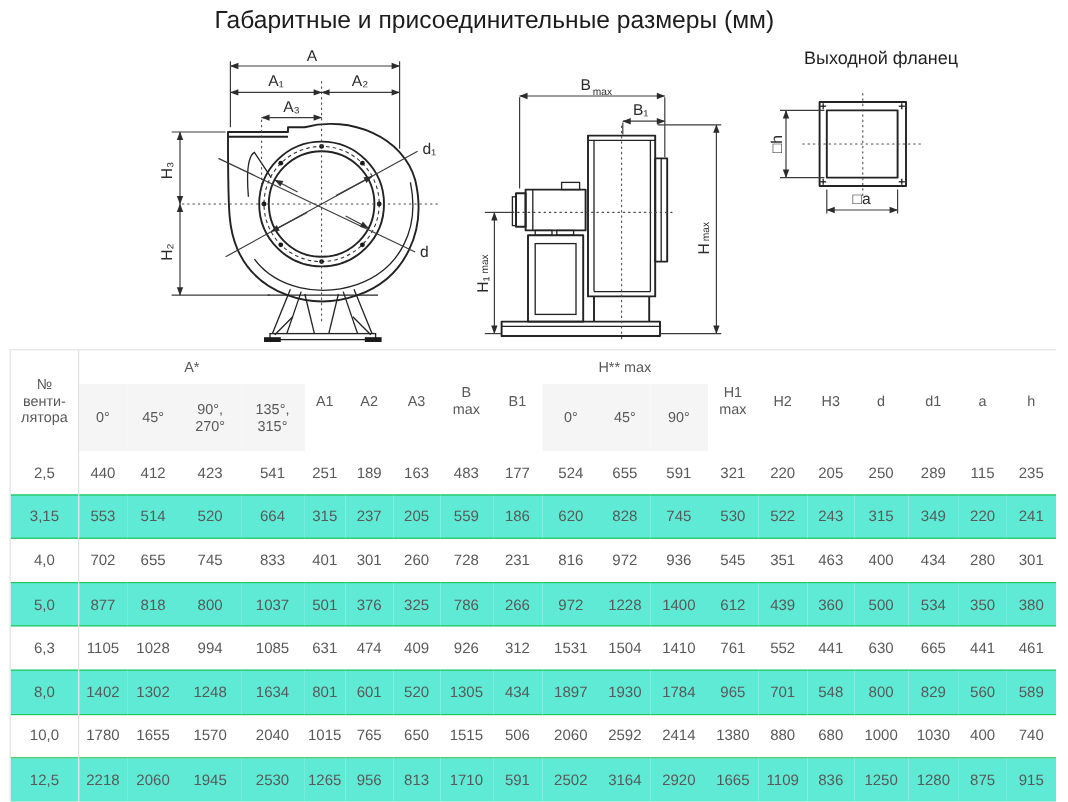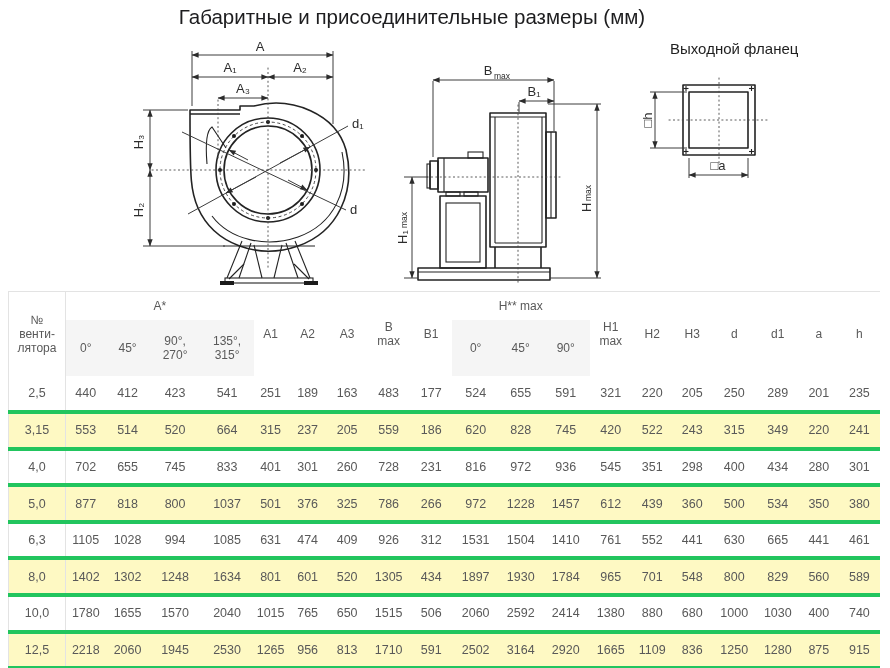--- a/index.html
+++ b/index.html
@@ -21,22 +21,22 @@
   .subtext{font-size:8.5px;fill:#2c2c2c;}
   marker path{fill:#2c2c2c;}
   
   .dim-table{position:absolute;top:291px;left:8px;width:872px;border-collapse:collapse;
              table-layout:fixed;font-size:12.5px;color:#595959;border-top:1px solid #e3e3e3;}
   .dim-table th,.dim-table td{font-weight:normal;text-align:center;vertical-align:middle;
              padding:0;white-space:pre-line;}
   .dim-table thead th{font-size:12px;}
   tr.hrow1{height:28px;}
   tr.hrow2{height:56px;}
-  .dim-table tbody tr{height:36.6px;border-bottom:4px solid #22c55e;}
-  .dim-table tbody tr.alt{background:#fef9c3;padding-left:29px;}
+  .dim-table tbody tr{height:36.6px;border-bottom:1px solid #22c55e;}
+  .dim-table tbody tr.alt{background:#5eead4;padding-left:29px;}
   .num-col{border-left:1px solid #e3e3e3;border-right:1px solid #e3e3e3;}
   .shaded{background:#f5f5f5;}
 </style>
 </head>
 <body>
 
 <div class="page-title">Габаритные и присоединительные размеры (мм)</div>
 
 <svg id="front-svg" width="260" height="250" viewBox="0 0 260 250">
   <defs>
@@ -301,38 +301,38 @@
         <td>483</td>
         <td>177</td>
         <td>524</td>
         <td>655</td>
         <td>591</td>
         <td>321</td>
         <td>220</td>
         <td>205</td>
         <td>250</td>
         <td>289</td>
-        <td>201</td>
+        <td>115</td>
         <td>235</td>
       </tr>
       <tr class="alt">
         <td class="num-col">3,15</td>
         <td>553</td>
         <td>514</td>
         <td>520</td>
         <td>664</td>
         <td>315</td>
         <td>237</td>
         <td>205</td>
         <td>559</td>
         <td>186</td>
         <td>620</td>
         <td>828</td>
         <td>745</td>
-        <td>420</td>
+        <td>530</td>
         <td>522</td>
         <td>243</td>
         <td>315</td>
         <td>349</td>
         <td>220</td>
         <td>241</td>
       </tr>
       <tr>
         <td class="num-col">4,0</td>
         <td>702</td>
@@ -342,40 +342,40 @@
         <td>401</td>
         <td>301</td>
         <td>260</td>
         <td>728</td>
         <td>231</td>
         <td>816</td>
         <td>972</td>
         <td>936</td>
         <td>545</td>
         <td>351</td>
-        <td>298</td>
+        <td>463</td>
         <td>400</td>
         <td>434</td>
         <td>280</td>
         <td>301</td>
       </tr>
       <tr class="alt">
         <td class="num-col">5,0</td>
         <td>877</td>
         <td>818</td>
         <td>800</td>
         <td>1037</td>
         <td>501</td>
         <td>376</td>
         <td>325</td>
         <td>786</td>
         <td>266</td>
         <td>972</td>
         <td>1228</td>
-        <td>1457</td>
+        <td>1400</td>
         <td>612</td>
         <td>439</td>
         <td>360</td>
         <td>500</td>
         <td>534</td>
         <td>350</td>
         <td>380</td>
       </tr>
       <tr>
         <td class="num-col">6,3</td>

